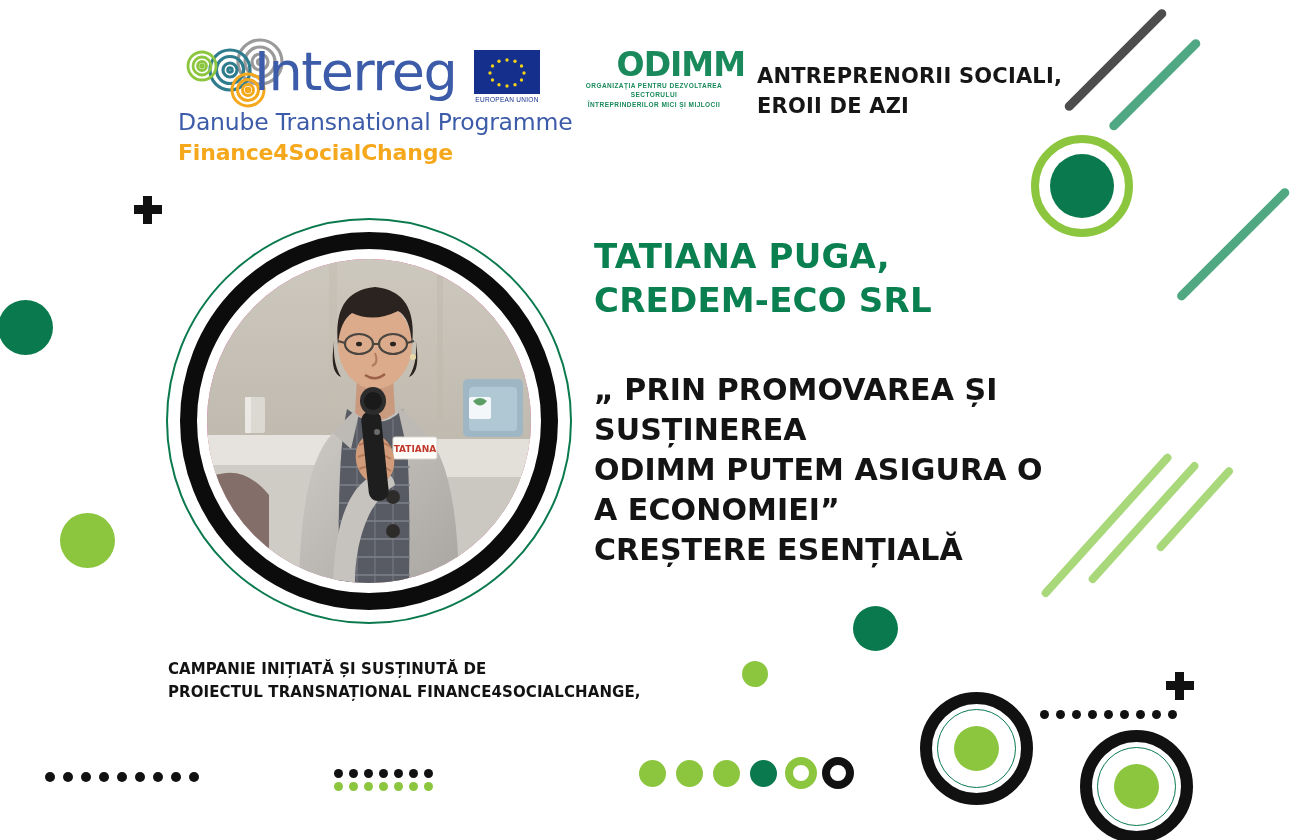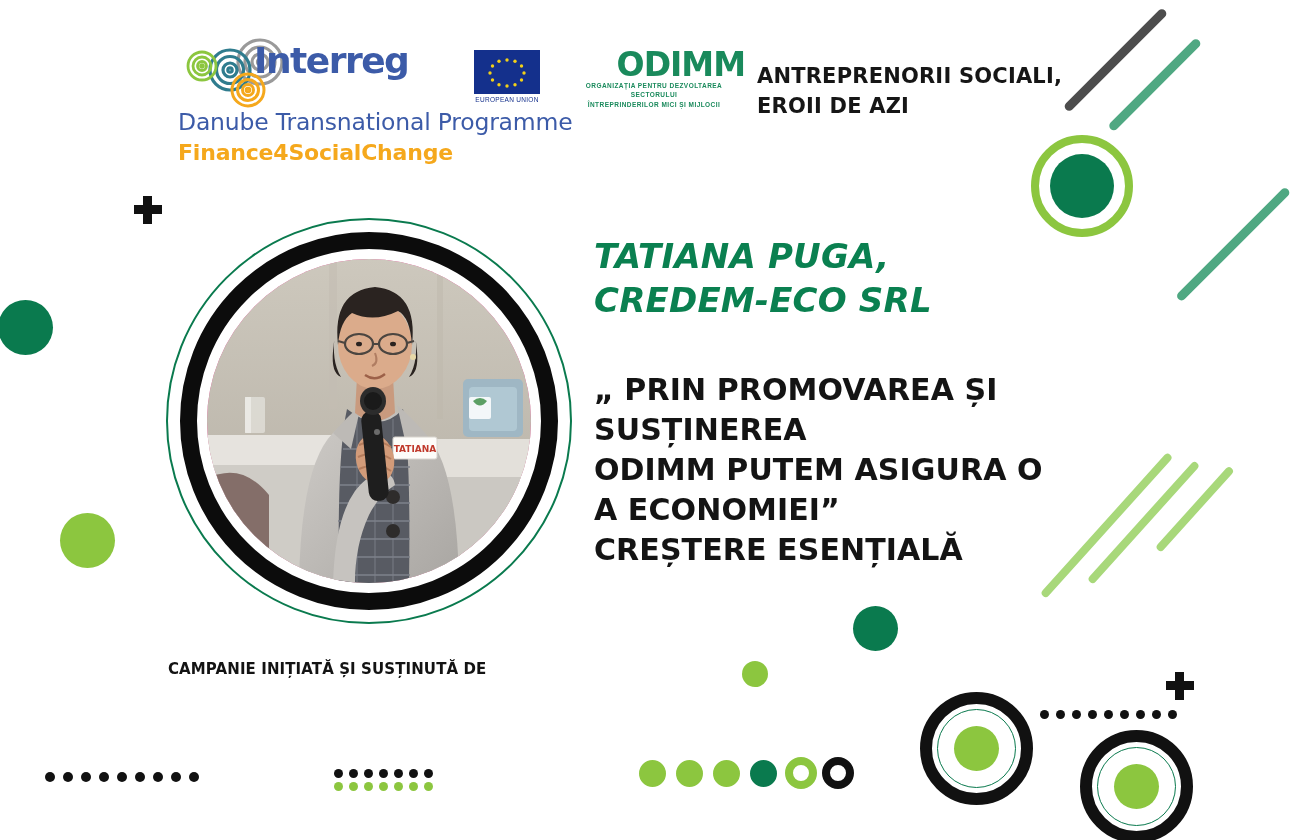--- a/index.html
+++ b/index.html
@@ -37,22 +37,22 @@
 
   
   #interreg-logo { position: relative; width: 355px; }
   #interreg-top { position: relative; height: 74px; }
   #interreg-spirals { position: absolute; left: 4px; top: 2px; width: 112px; height: 72px; }
   #interreg-word {
     position: absolute;
     left: 76px;
     top: 6px;
     font-family: "DejaVu Sans", sans-serif;
-    font-weight: bold;
-    font-size: 36px;
+    font-weight: normal;
+    font-size: 54px;
     letter-spacing: -1.5px;
     color: #3c5ba8;
   }
   #eu-flag-wrap {
     position: absolute;
     left: 296px;
     top: 16px;
     width: 66px;
   }
   #eu-flag {
@@ -160,21 +160,20 @@
   #speaker-name {
     position: absolute;
     left: 594px;
     top: 235px;
     font-family: "DejaVu Sans", sans-serif;
     font-size: 34px;
     font-weight: bold;
     color: #0a8050;
     line-height: 1.28;
     letter-spacing: 0.2px;
-    font-style: italic;
   }
   #quote {
     position: absolute;
     left: 594px;
     top: 370px;
     font-family: "DejaVu Sans", sans-serif;
     font-size: 30px;
     font-weight: bold;
     color: #141414;
     line-height: 1.33;
@@ -457,15 +456,16 @@
   <div id="quote">
     <div>„ PRIN PROMOVAREA ȘI</div>
     <div>SUSȚINEREA</div>
     <div>ODIMM PUTEM ASIGURA O</div>
     <div>A ECONOMIEI”</div>
     <div>CREȘTERE ESENȚIALĂ</div>
   </div>
 
   <div id="footer-text">
     <div>CAMPANIE INIȚIATĂ  ȘI SUSȚINUTĂ DE</div>
+    <div>PROIECTUL TRANSNAȚIONAL  FINANCE4SOCIALCHANGE,</div>
   </div>
 
 </div>
 
 </body></html>

